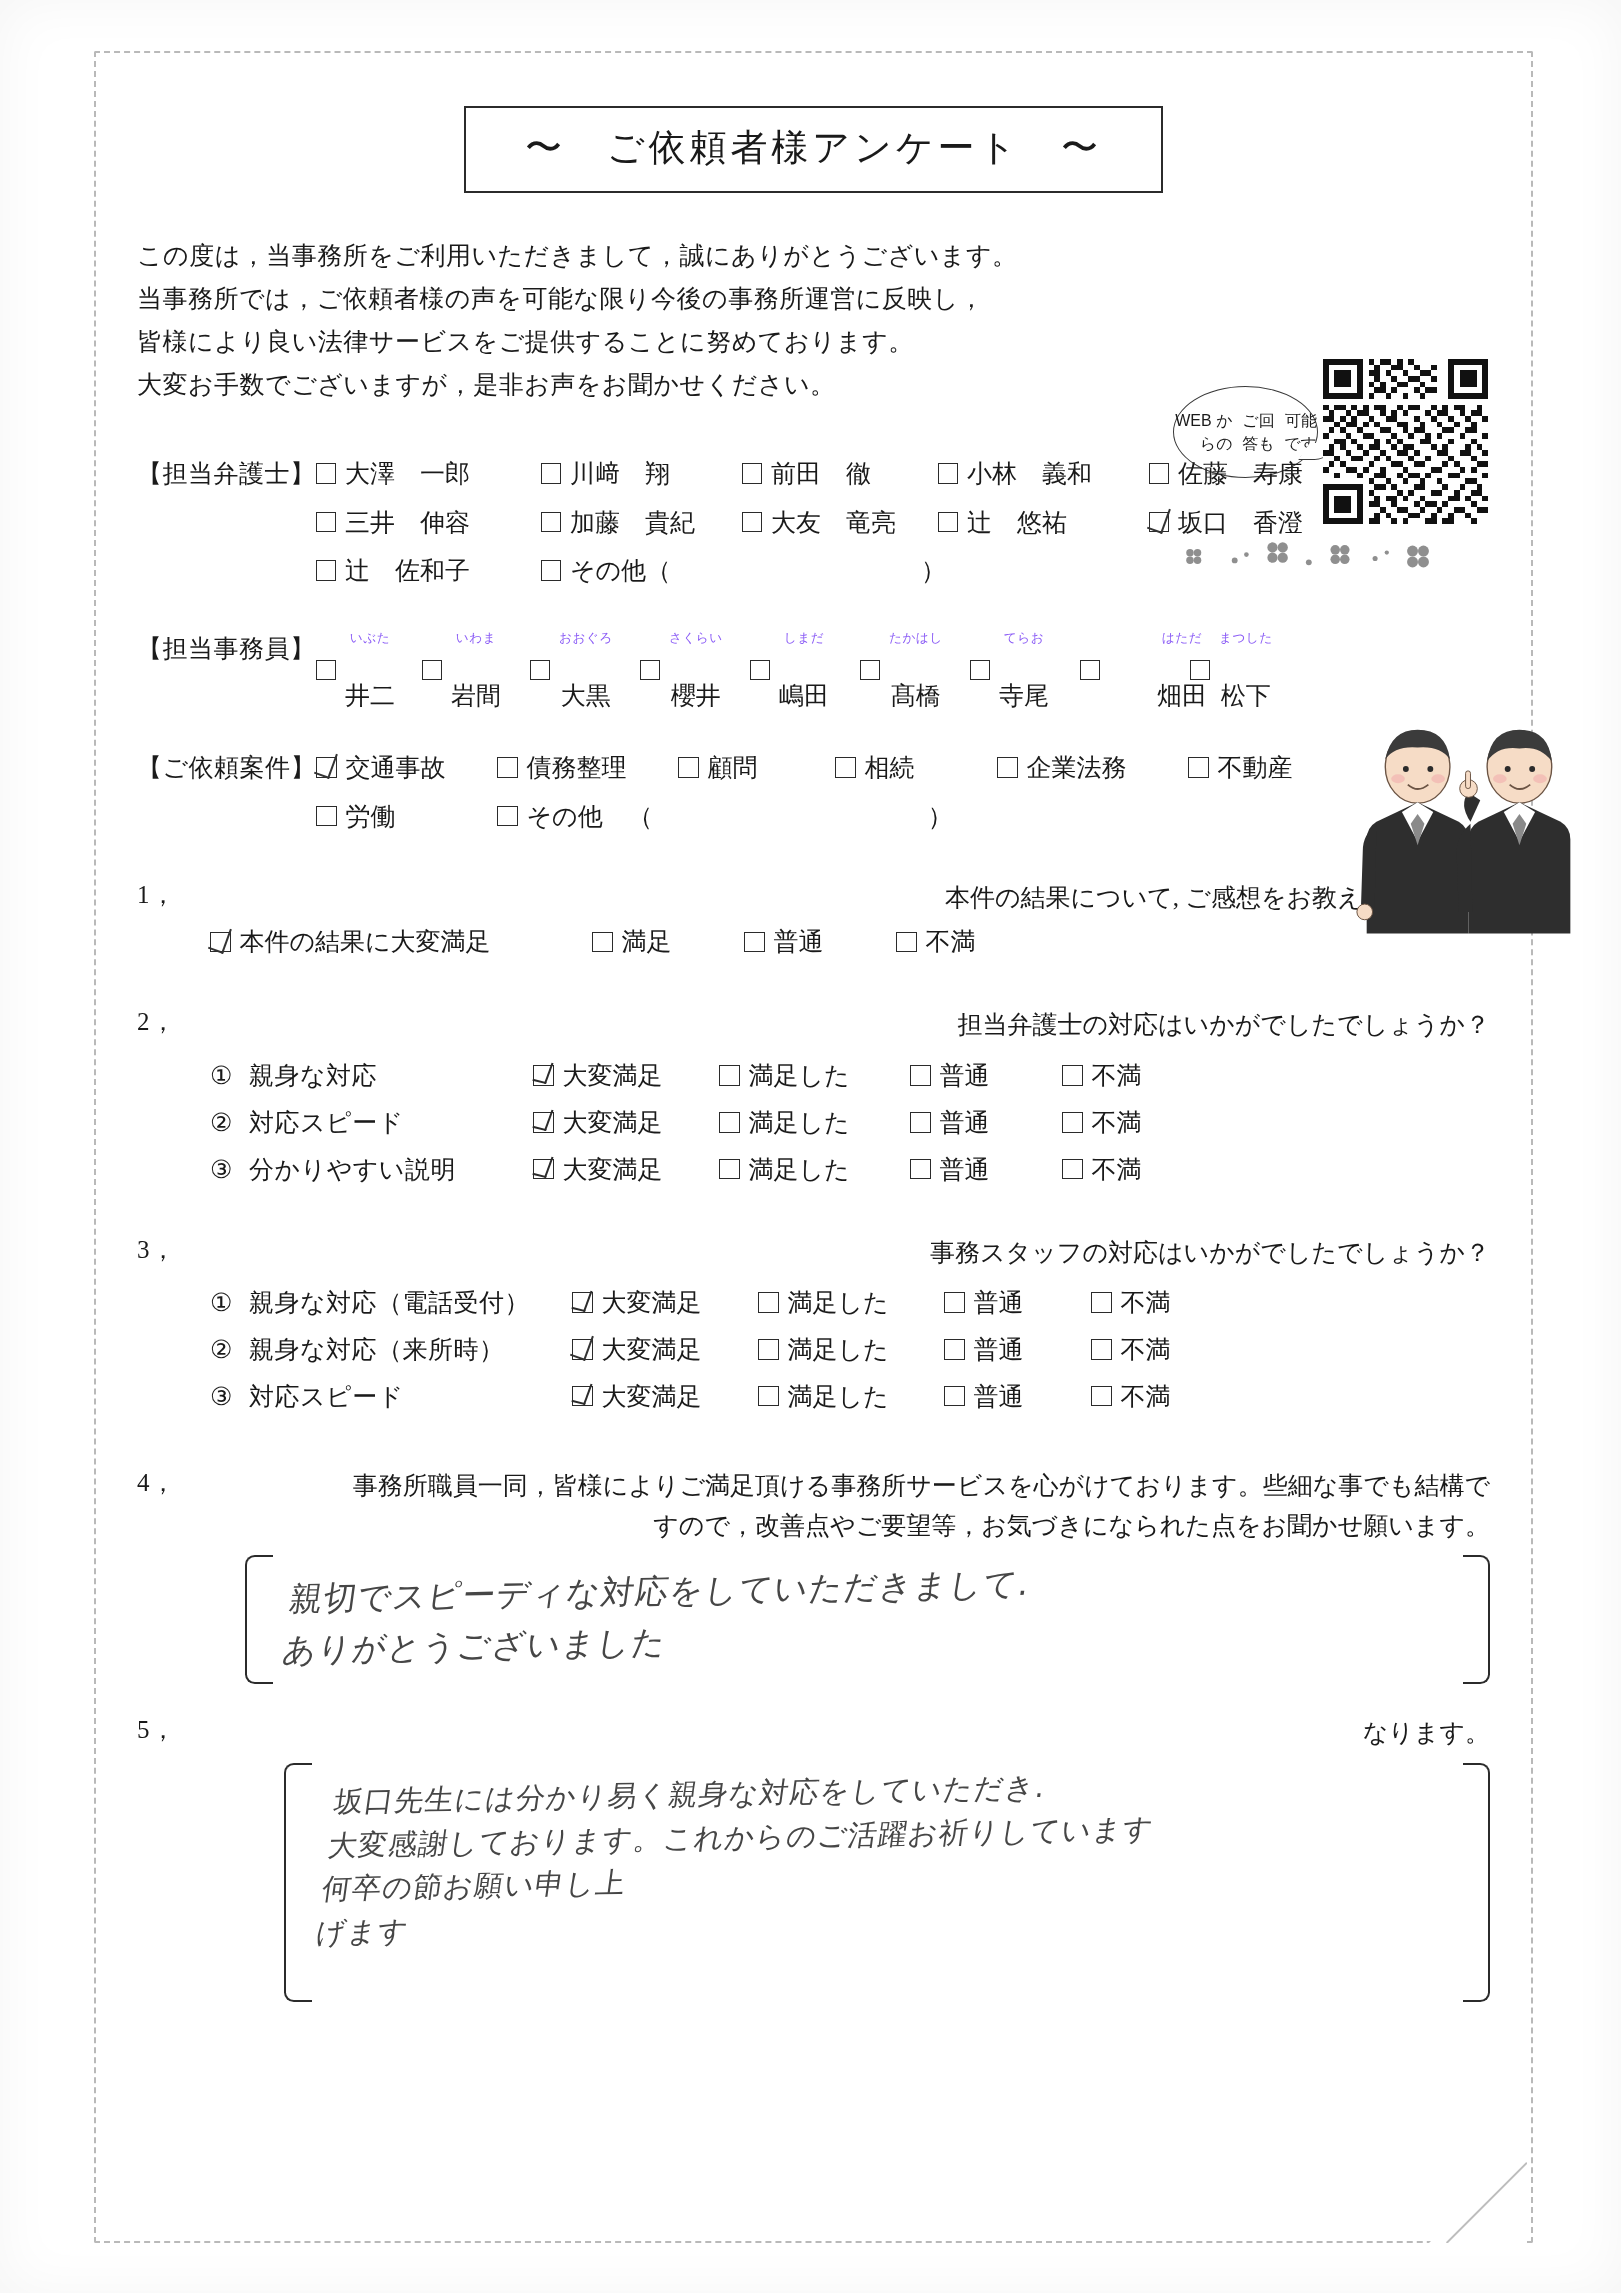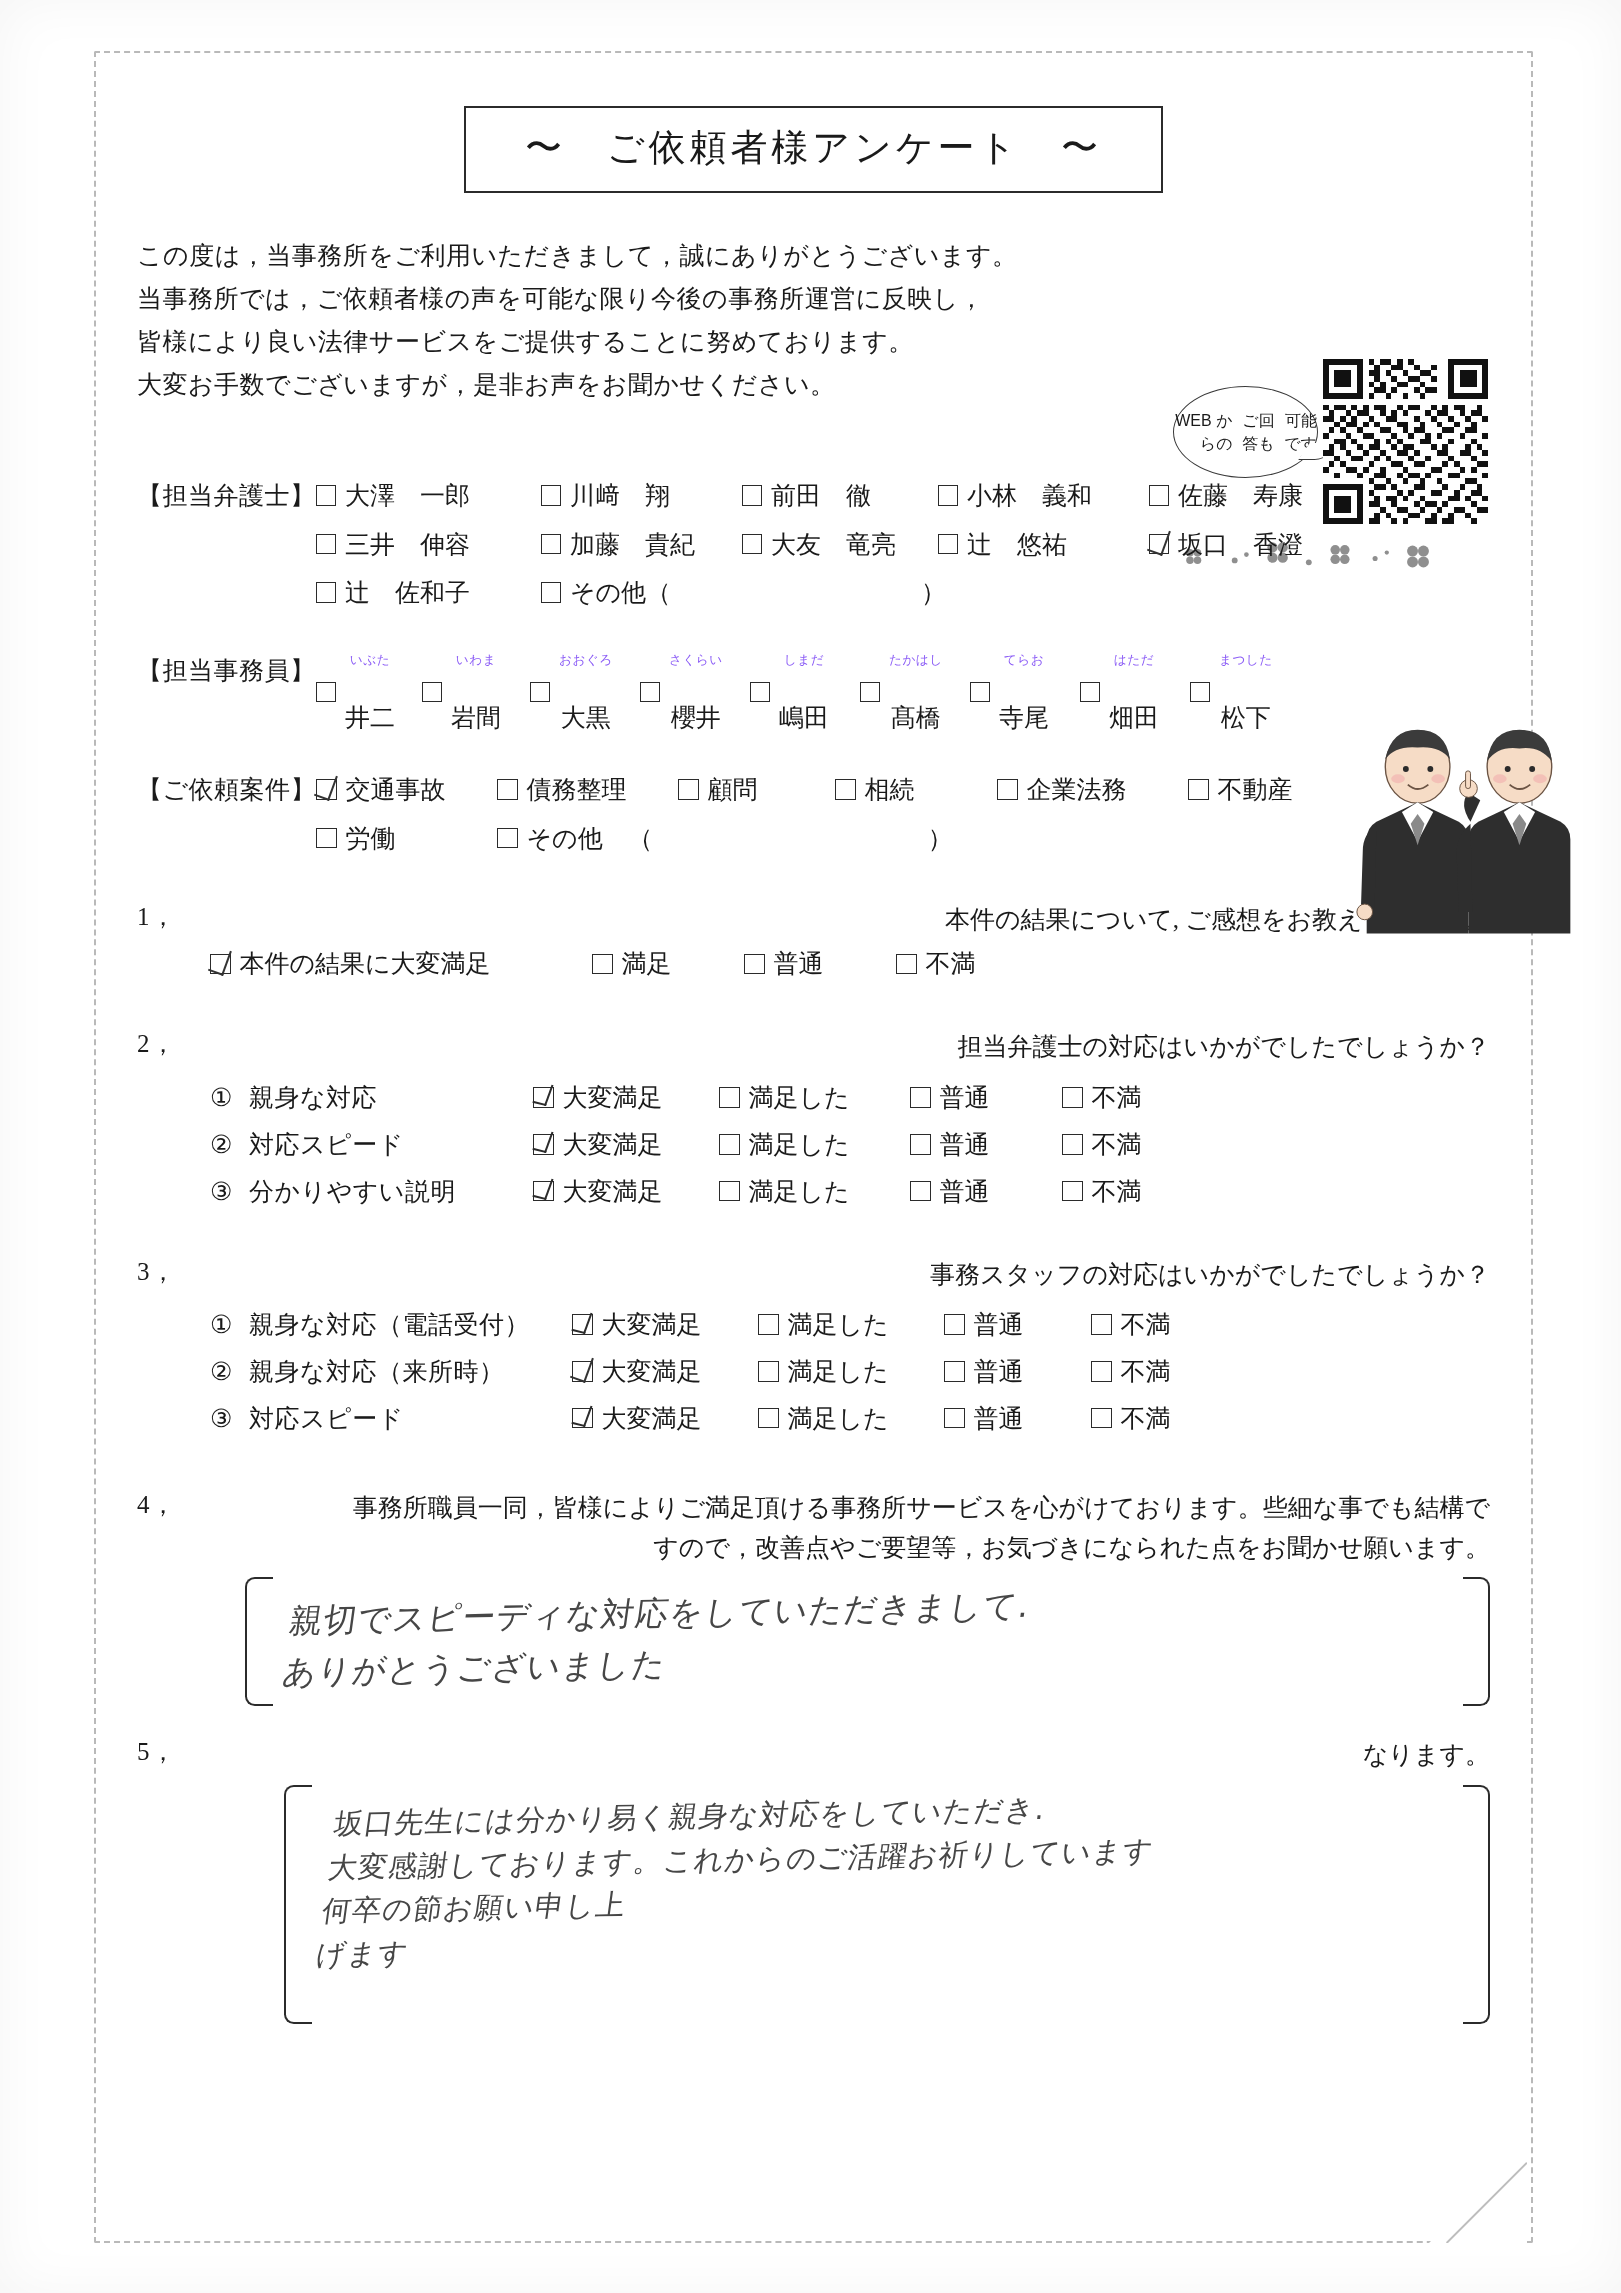--- a/index.html
+++ b/index.html
@@ -558,21 +558,21 @@
               <circle cx="-7" cy="-7" r="7"></circle>
                 <circle cx="7" cy="-7" r="7"></circle>
               <circle cx="-7" cy="7" r="7"></circle>
                 <circle cx="7" cy="7" r="7"></circle>
             </g>
           </g>
         </svg>
       </div>
     </div>
 
-    <div class="field-row" style="margin-top:73px;">
+    <div class="field-row" style="margin-top:51px;">
       <div class="field-label">【担当弁護士】</div>
       <div class="field-body">
         <div class="opt-line">
           <span class="opt" style="width:225px;">
             <span class="box"></span>
             <span>大澤　一郎</span>
           </span>
           <span class="opt" style="width:201px;">
             <span class="box"></span>
             <span>川﨑　翔</span>
@@ -671,21 +671,21 @@
               <span class="rbse">髙橋</span>
             </span>
           </span>
           <span class="opt" style="width:110px;">
             <span class="box"></span>
             <span class="ruby-wrap">
               <span class="rt">てらお</span>
               <span class="rbse">寺尾</span>
             </span>
           </span>
-          <span class="opt" style="width:110px;">
+          <span class="opt" style="width:110px;gap:48px;">
             <span class="box"></span>
             <span class="ruby-wrap">
               <span class="rt">はただ</span>
               <span class="rbse">畑田</span>
             </span>
           </span>
           <span class="opt">
             <span class="box"></span>
             <span class="ruby-wrap">
               <span class="rt">まつした</span>

